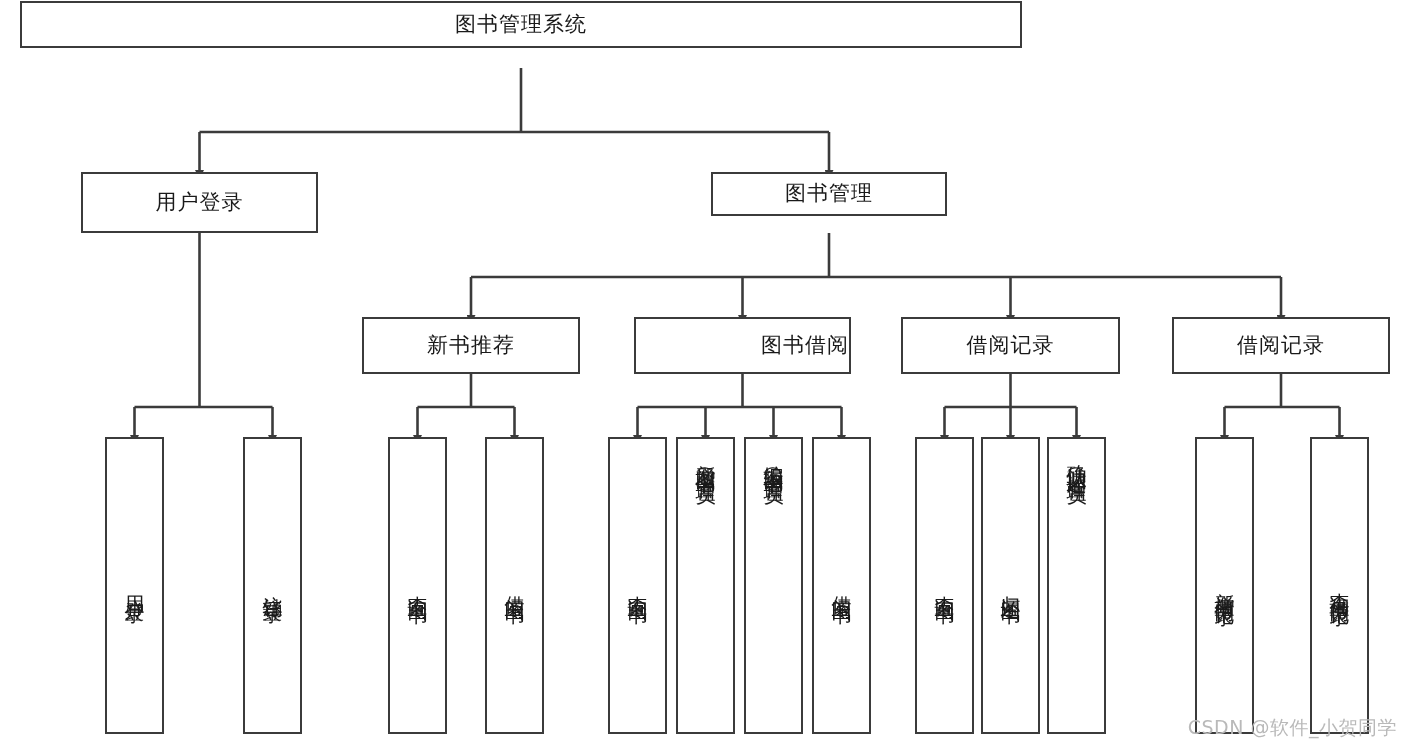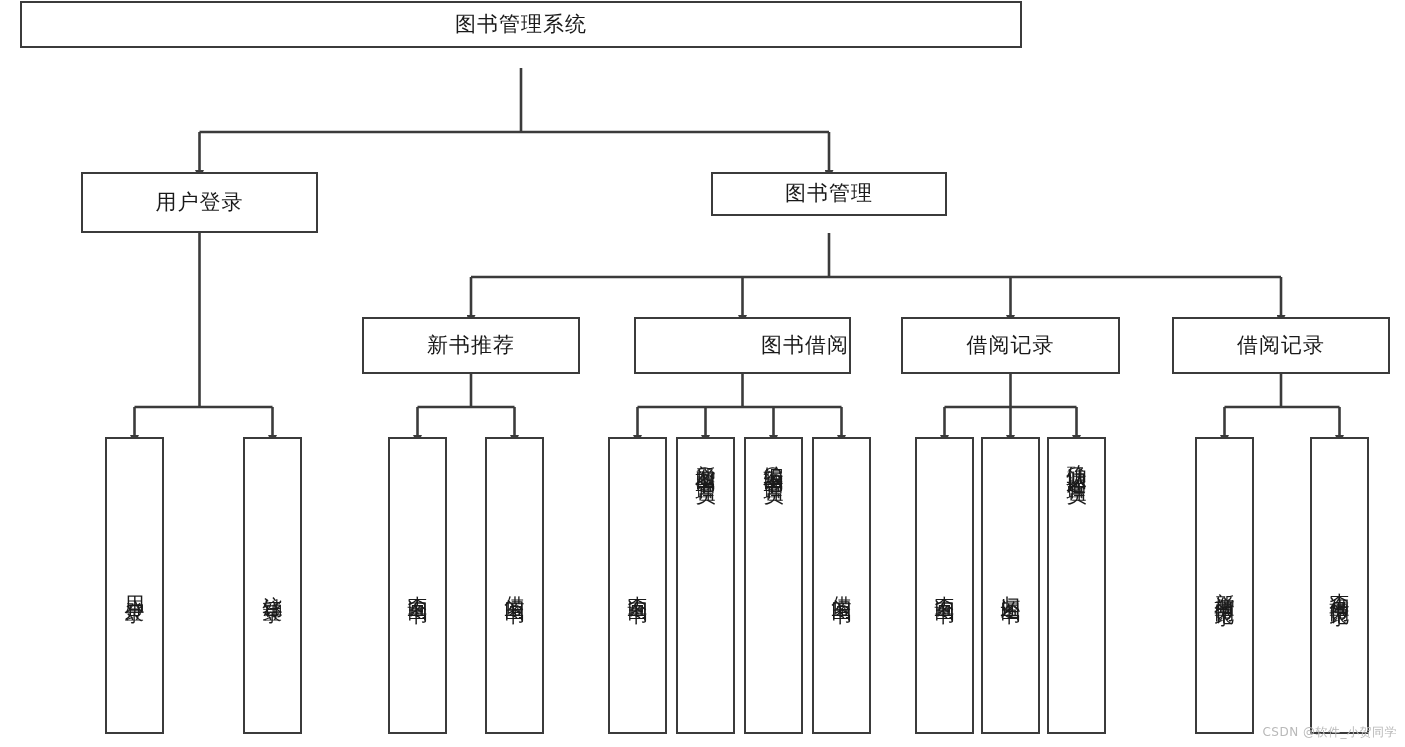--- a/index.html
+++ b/index.html
@@ -60,21 +60,21 @@
     left: 0;
     top: 0;
     width: 1405px;
     height: 747px;
     pointer-events: none;
   }
   .watermark {
     position: absolute;
     right: 8px;
     bottom: 6px;
-    font-size: 12px;
+    font-size: 19px;
     color: #b9b9b9;
     letter-spacing: 0.5px;
     white-space: nowrap;
   }
 </style>
 </head>
 <body>
 
 <div id="diagram-root">
   <svg class="connectors" viewBox="0 0 1405 747" preserveAspectRatio="none">

